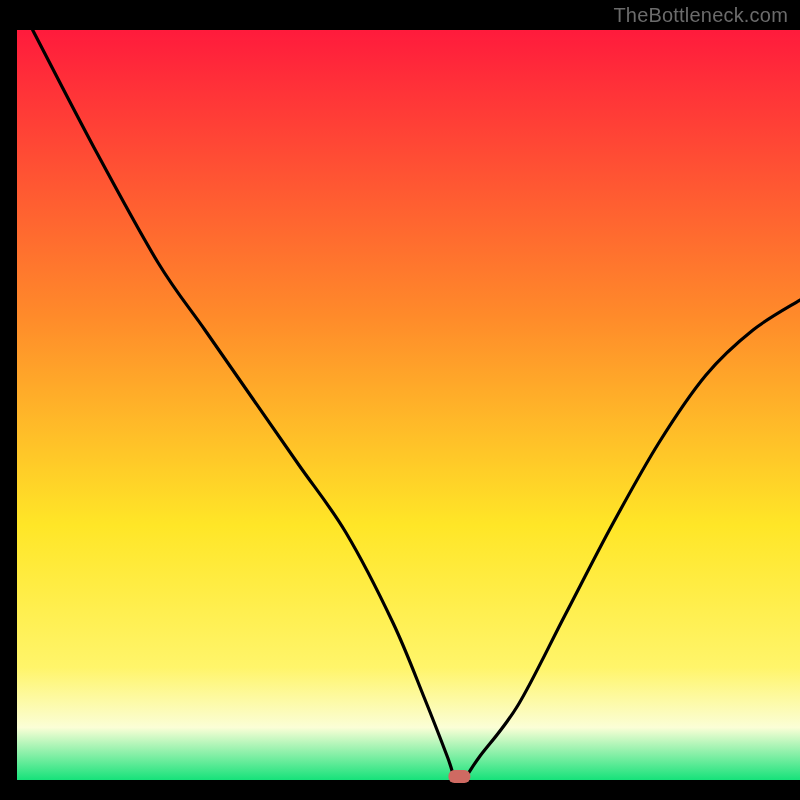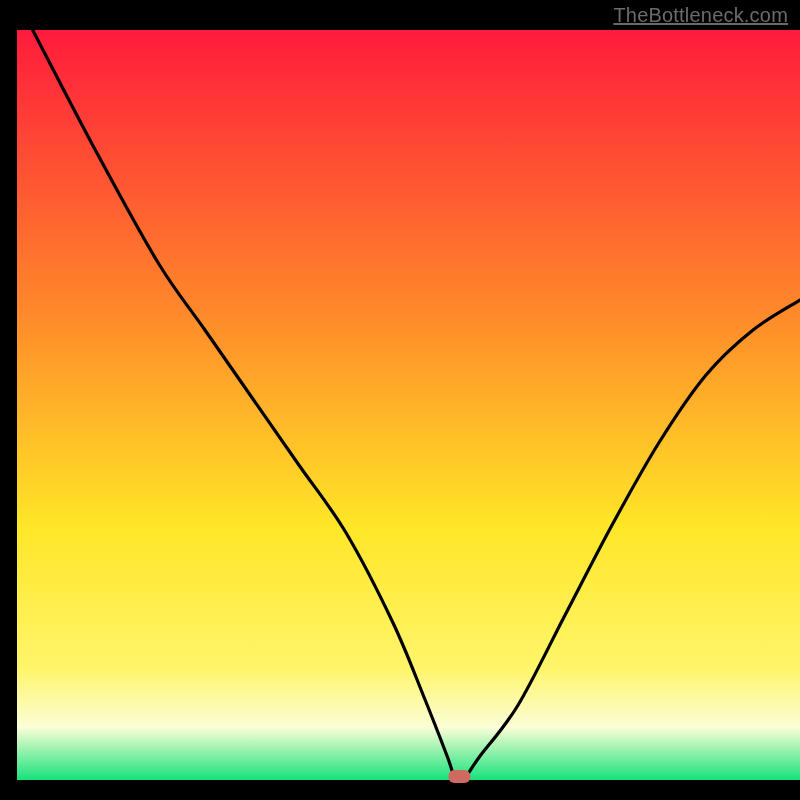--- a/index.html
+++ b/index.html
@@ -19,21 +19,20 @@
   }
   .watermark {
     position: absolute;
     top: 4px;
     right: 12px;
     color: #6b6b6b;
     font-size: 20px;
     font-weight: 500;
     letter-spacing: 0.2px;
     z-index: 5;
-    text-decoration: underline;
   }
   svg.plot {
     position: absolute;
     left: 0;
     top: 0;
     width: 800px;
     height: 800px;
     z-index: 2;
   }
   .curve {

